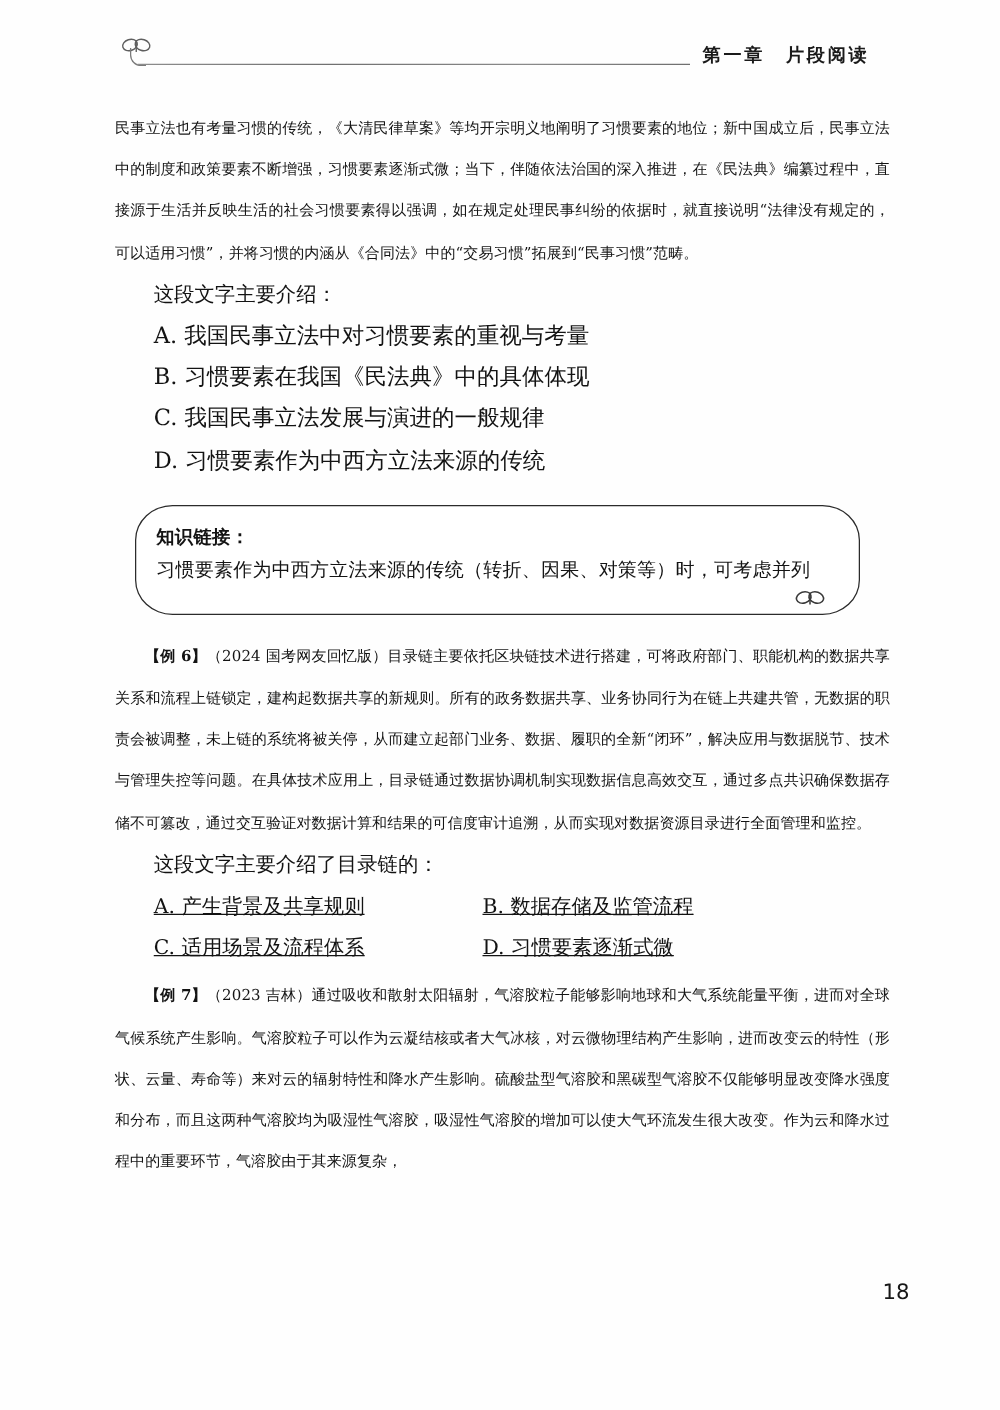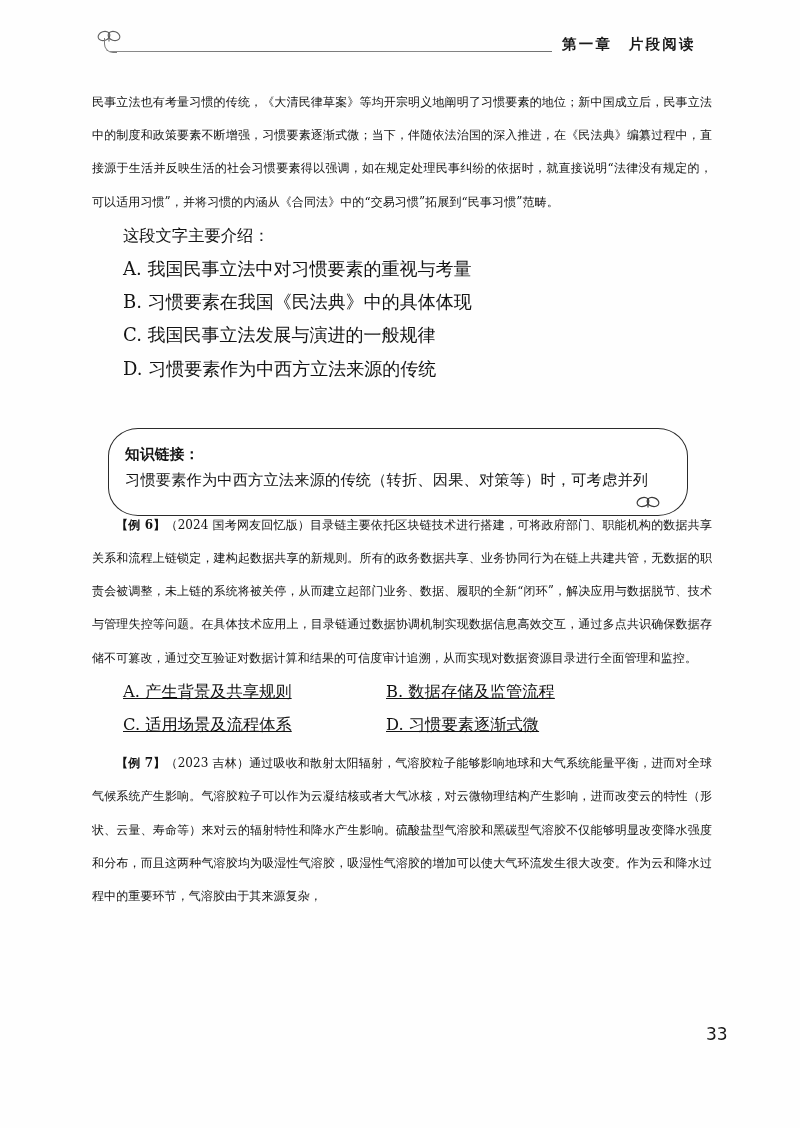--- a/index.html
+++ b/index.html
@@ -109,21 +109,21 @@
     line-height: 33.2px;
     color: #131313;
     text-decoration: underline;
   }
   .opt-grid .col { width: 263px; flex: none; }
 
   
   .callout {
     position: absolute;
     left: 108px;
-    top: 428px;
+    top: 404px;
     width: 580px;
     height: 88px;
     border: 1.3px solid #2b2b2b;
     border-radius: 30px / 28px;
     box-sizing: border-box;
     background: #ffffff;
   }
   .callout-inner {
     padding: 13px 0 0 16px;
     font-family: "DejaVu Sans", "Liberation Sans", sans-serif;
@@ -182,20 +182,21 @@
     <p class="body-par">民事立法也有考量习惯的传统，《大清民律草案》等均开宗明义地阐明了习惯要素的地位；新中国成立后，民事立法中的制度和政策要素不断增强，习惯要素逐渐式微；当下，伴随依法治国的深入推进，在《民法典》编纂过程中，直接源于生活并反映生活的社会习惯要素得以强调，如在规定处理民事纠纷的依据时，就直接说明“法律没有规定的，可以适用习惯”，并将习惯的内涵从《合同法》中的“交易习惯”拓展到“民事习惯”范畴。</p>
     <p class="q-stem">这段文字主要介绍：</p>
     <p class="opt">A. 我国民事立法中对习惯要素的重视与考量</p>
     <p class="opt">B. 习惯要素在我国《民法典》中的具体体现</p>
     <p class="opt">C. 我国民事立法发展与演进的一般规律</p>
     <p class="opt">D. 习惯要素作为中西方立法来源的传统</p>
 
     <div style="height:124px"></div>
 
     <p class="body-par indent"><span style="font-weight:bold">【例 6】</span><span>（2024 国考网友回忆版）</span><span>目录链主要依托区块链技术进行搭建，可将政府部门、职能机构的数据共享关系和流程上链锁定，建构起数据共享的新规则。所有的政务数据共享、业务协同行为在链上共建共管，无数据的职责会被调整，未上链的系统将被关停，从而建立起部门业务、数据、履职的全新“闭环”，解决应用与数据脱节、技术与管理失控等问题。在具体技术应用上，目录链通过数据协调机制实现数据信息高效交互，通过多点共识确保数据存储不可篡改，通过交互验证对数据计算和结果的可信度审计追溯，从而实现对数据资源目录进行全面管理和监控。</span></p>
+    <p class="q-stem">这段文字主要介绍了目录链的：</p>
     <div class="opt-grid">
       <div class="col">A. 产生背景及共享规则</div>
       <div class="col">B. 数据存储及监管流程</div>
     </div>
     <div class="opt-grid">
       <div class="col">C. 适用场景及流程体系</div>
       <div class="col">D. 习惯要素逐渐式微</div>
     </div>
 
     <p class="body-par indent" style="margin-top:6px"><span style="font-weight:bold">【例 7】</span><span>（2023 吉林）</span><span>通过吸收和散射太阳辐射，气溶胶粒子能够影响地球和大气系统能量平衡，进而对全球气候系统产生影响。气溶胶粒子可以作为云凝结核或者大气冰核，对云微物理结构产生影响，进而改变云的特性（形状、云量、寿命等）来对云的辐射特性和降水产生影响。硫酸盐型气溶胶和黑碳型气溶胶不仅能够明显改变降水强度和分布，而且这两种气溶胶均为吸湿性气溶胶，吸湿性气溶胶的增加可以使大气环流发生很大改变。作为云和降水过程中的重要环节，气溶胶由于其来源复杂，</span></p>
@@ -208,15 +209,15 @@
     </div>
     <div class="callout-sprout">
       <svg viewBox="0 0 26 14" width="26" height="14" aria-hidden="true">
         <ellipse cx="8" cy="6" rx="6" ry="4.4" fill="none" stroke="#3a3a3a" stroke-width="1.2" transform="rotate(-18 8 6)"></ellipse>
         <ellipse cx="18" cy="6" rx="6" ry="4.4" fill="none" stroke="#3a3a3a" stroke-width="1.2" transform="rotate(18 18 6)"></ellipse>
         <path d="M13 2.2 L13 11.6" stroke="#3a3a3a" stroke-width="1.2" fill="none"></path>
       </svg>
     </div>
   </div>
 
-  <div class="folio">33</div>
+  <div class="folio">18</div>
 
 </div>
 
 </body></html>

